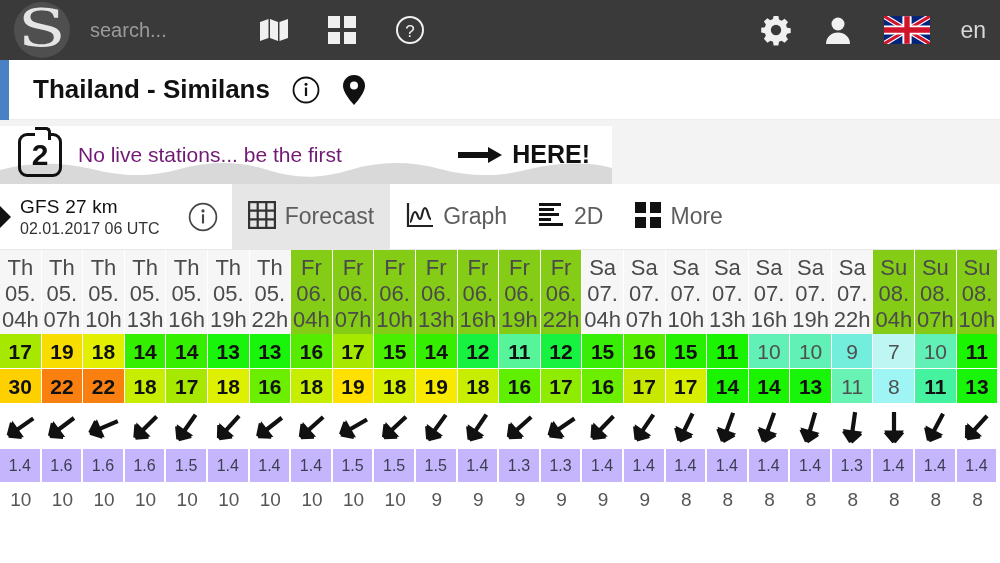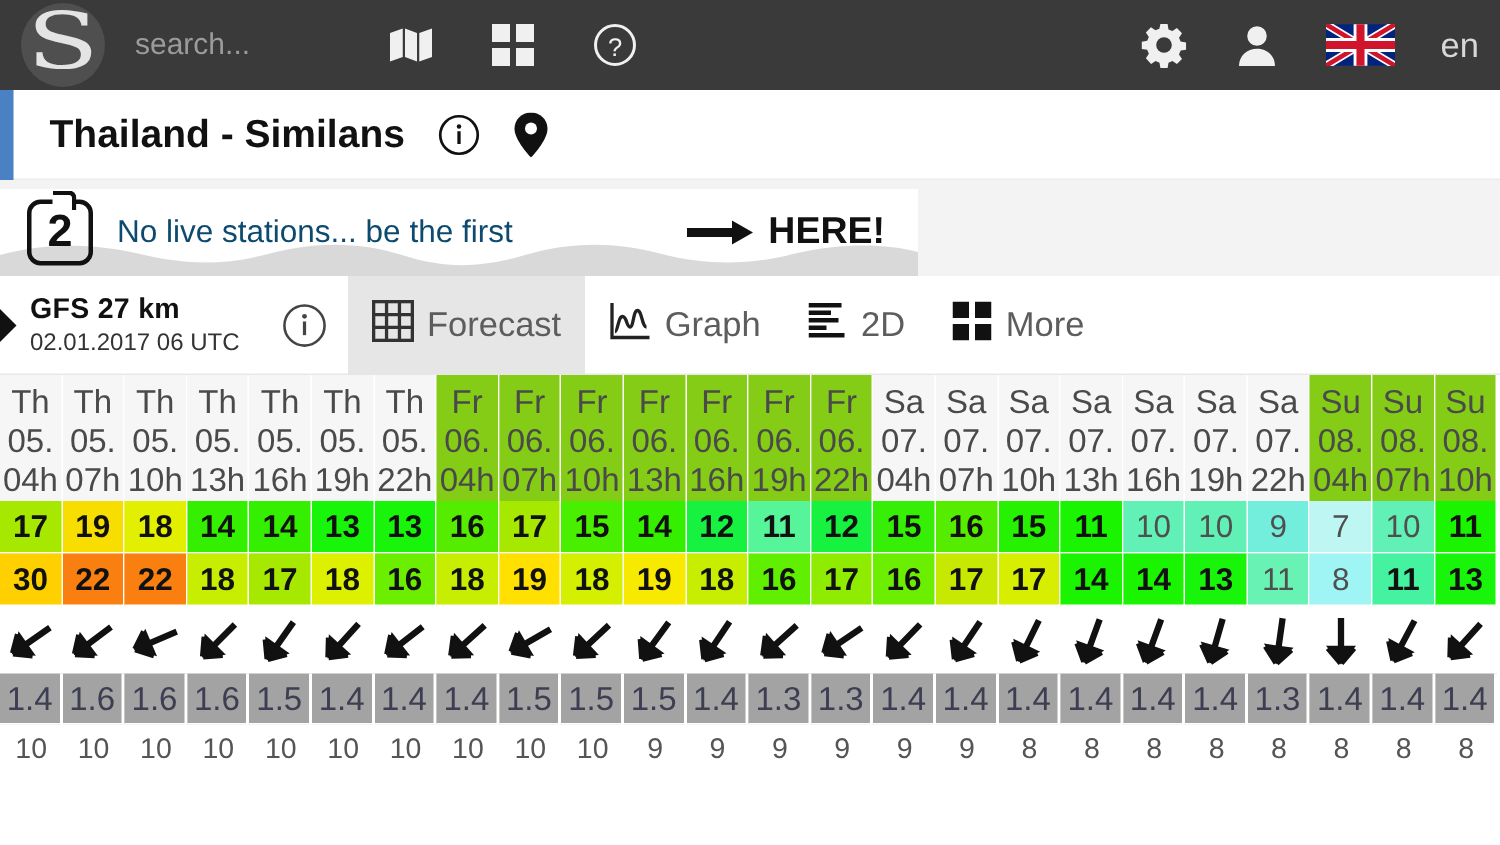--- a/index.html
+++ b/index.html
@@ -75,32 +75,32 @@
     width: 44px; height: 44px; border: 3px solid #111; border-radius: 9px;
     display:flex; align-items:center; justify-content:center;
     font-size: 30px; font-weight: bold; color:#111; position: relative;
     background: transparent;
   }
   .badge2::after {
     content:""; position:absolute; top:-9px; right:8px;
     width: 13px; height: 10px; border: 3px solid #111; border-bottom: 0; border-left: 0;
     border-radius: 0 5px 0 0; background: #fff;
   }
-  .promo-text { font-size: 21px; color: #0c4a6e; margin-left: 16px; }
+  .promo-text { font-size: 21px; color: #701a75; margin-left: 16px; }
   .promo-cta { position:absolute; right: 22px; top: 14px; display:flex; align-items:center; gap: 10px; }
   .promo-here { font-size: 25px; font-weight: bold; color: #111; }
 
   
   .modelrow {
     height: 66px; background: #fff; display: flex; align-items: center;
     border-bottom: 1px solid #e8e8e8; position: relative;
   }
   .mdl-arrow { width: 14px; display:flex; align-items:center; justify-content:flex-start; cursor:pointer; }
   .model-txt { margin-left: 6px; }
-  .model-name { font-size: 19px; font-weight: bold; color: #111; letter-spacing:.2px; }
+  .model-name { font-size: 19px; font-weight: normal; color: #111; letter-spacing:.2px; }
   .model-date { font-size: 16px; color: #333; margin-top: 2px; }
   .model-info { margin-left: 28px; cursor:pointer; display:flex; align-items:center;}
   .tabs { display:flex; align-items:center; margin-left: 14px; height: 66px; }
   .tab {
     display:flex; align-items:center; gap: 9px; height: 66px;
     padding: 0 16px; cursor: pointer;
   }
   .tab.active { background: #e6e6e6; }
   .tab-label { font-size: 23px; color: #5d5d5d; }
   .tab.active .tab-label { color: #5d5d5d; }
@@ -122,22 +122,22 @@
     height: 35px; line-height: 35px;
     font-size: 21px; font-weight: bold; color: #111;
     border-right: 1px solid #ffffff; border-bottom: 1px solid #ffffff;
   }
   .val-row .cell.dim { color: #4f4f4f; font-weight: normal; }
 
   .arrow-row { height: 45px; background: #fff; }
   .arrow-row .cell { height: 45px; display:flex; align-items:center; justify-content:center; }
 
   .wave-row .cell {
-    height: 34px; line-height: 34px; font-size: 22px; color: #3e3e52;
-    background: #a3a3a3; border-right: 2px solid #ffffff; border-bottom: 1px solid #fff; text-align: center;
+    height: 34px; line-height: 34px; font-size: 16px; color: #3e3e52;
+    background: #c4b5fd; border-right: 2px solid #ffffff; border-bottom: 1px solid #fff; text-align: center;
   }
   .temp-row .cell {
     height: 34px; line-height: 34px; font-size: 19px; color: #555;
     background: #ffffff;
   }
 </style>
 </head>
 <body>
 
 <div class="topbar">

